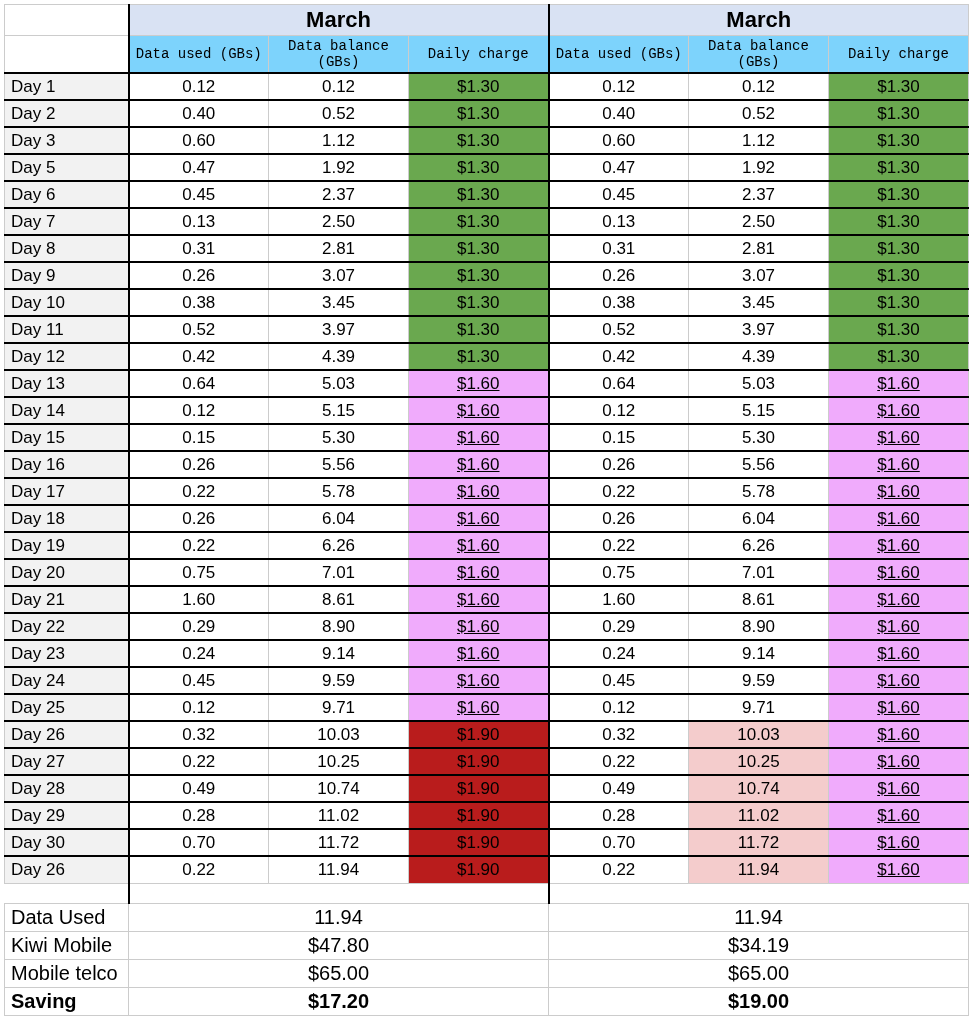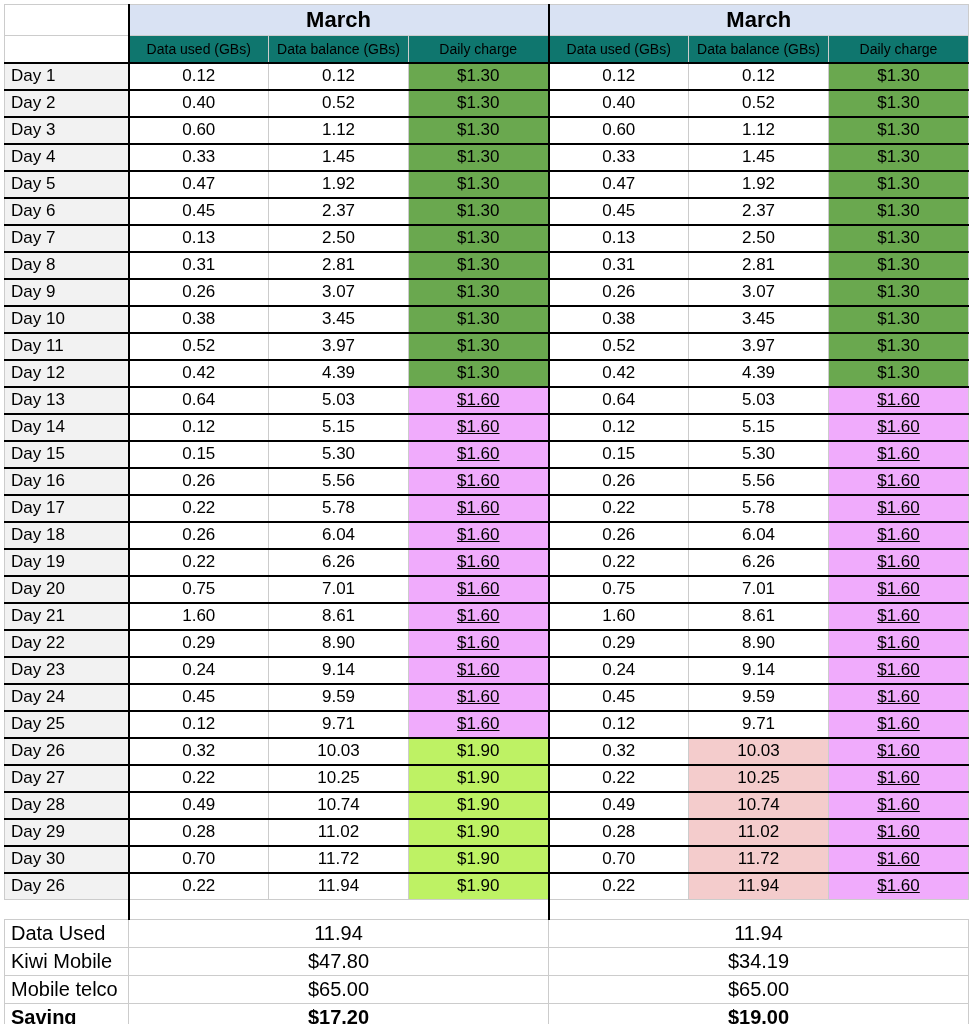--- a/index.html
+++ b/index.html
@@ -31,26 +31,27 @@
   .month-header {
     background: #d9e2f3;
     font-weight: bold;
     font-size: 22px;
     text-align: center;
     border-left: 2px solid #000;
   }
   .subhead {
     font-size: 14px;
     text-align: center;
-    background: #0f766e;
+    background: #7dd3fc;
+    font-family: Liberation Mono, monospace;
   }
   .lb { border-left: 2px solid #000 !important; }
   .green { background: #6aa84f; }
   .blue  { background: #f0abfc; text-decoration: underline; }
-  .yellow{ background: #bef264; }
+  .yellow{ background: #b91c1c; }
   .pink  { background: #f4cccc; }
   .summary-label {
     text-align: left;
     background: #fff;
     font-size: 20px;
   }
   .bold { font-weight: bold; }
   .spacer td { height: 20px; border-left: none; border-right: none; }
   .thick-top td, .thick-top th { border-top: 2px solid #000; }
   col.c0 { width: 124px; }
@@ -112,29 +113,20 @@
       <tr>
         <td class="rowlabel">Day 3</td>
         <td class="lb">0.60</td>
         <td>1.12</td>
         <td class="green">$1.30</td>
         <td class="lb">0.60</td>
         <td class="">1.12</td>
         <td class="green">$1.30</td>
       </tr>
       <tr>
-        <td class="rowlabel">Day 4</td>
-        <td class="lb">0.33</td>
-        <td>1.45</td>
-        <td class="green">$1.30</td>
-        <td class="lb">0.33</td>
-        <td class="">1.45</td>
-        <td class="green">$1.30</td>
-      </tr>
-      <tr>
         <td class="rowlabel">Day 5</td>
         <td class="lb">0.47</td>
         <td>1.92</td>
         <td class="green">$1.30</td>
         <td class="lb">0.47</td>
         <td class="">1.92</td>
         <td class="green">$1.30</td>
       </tr>
       <tr>
         <td class="rowlabel">Day 6</td>

